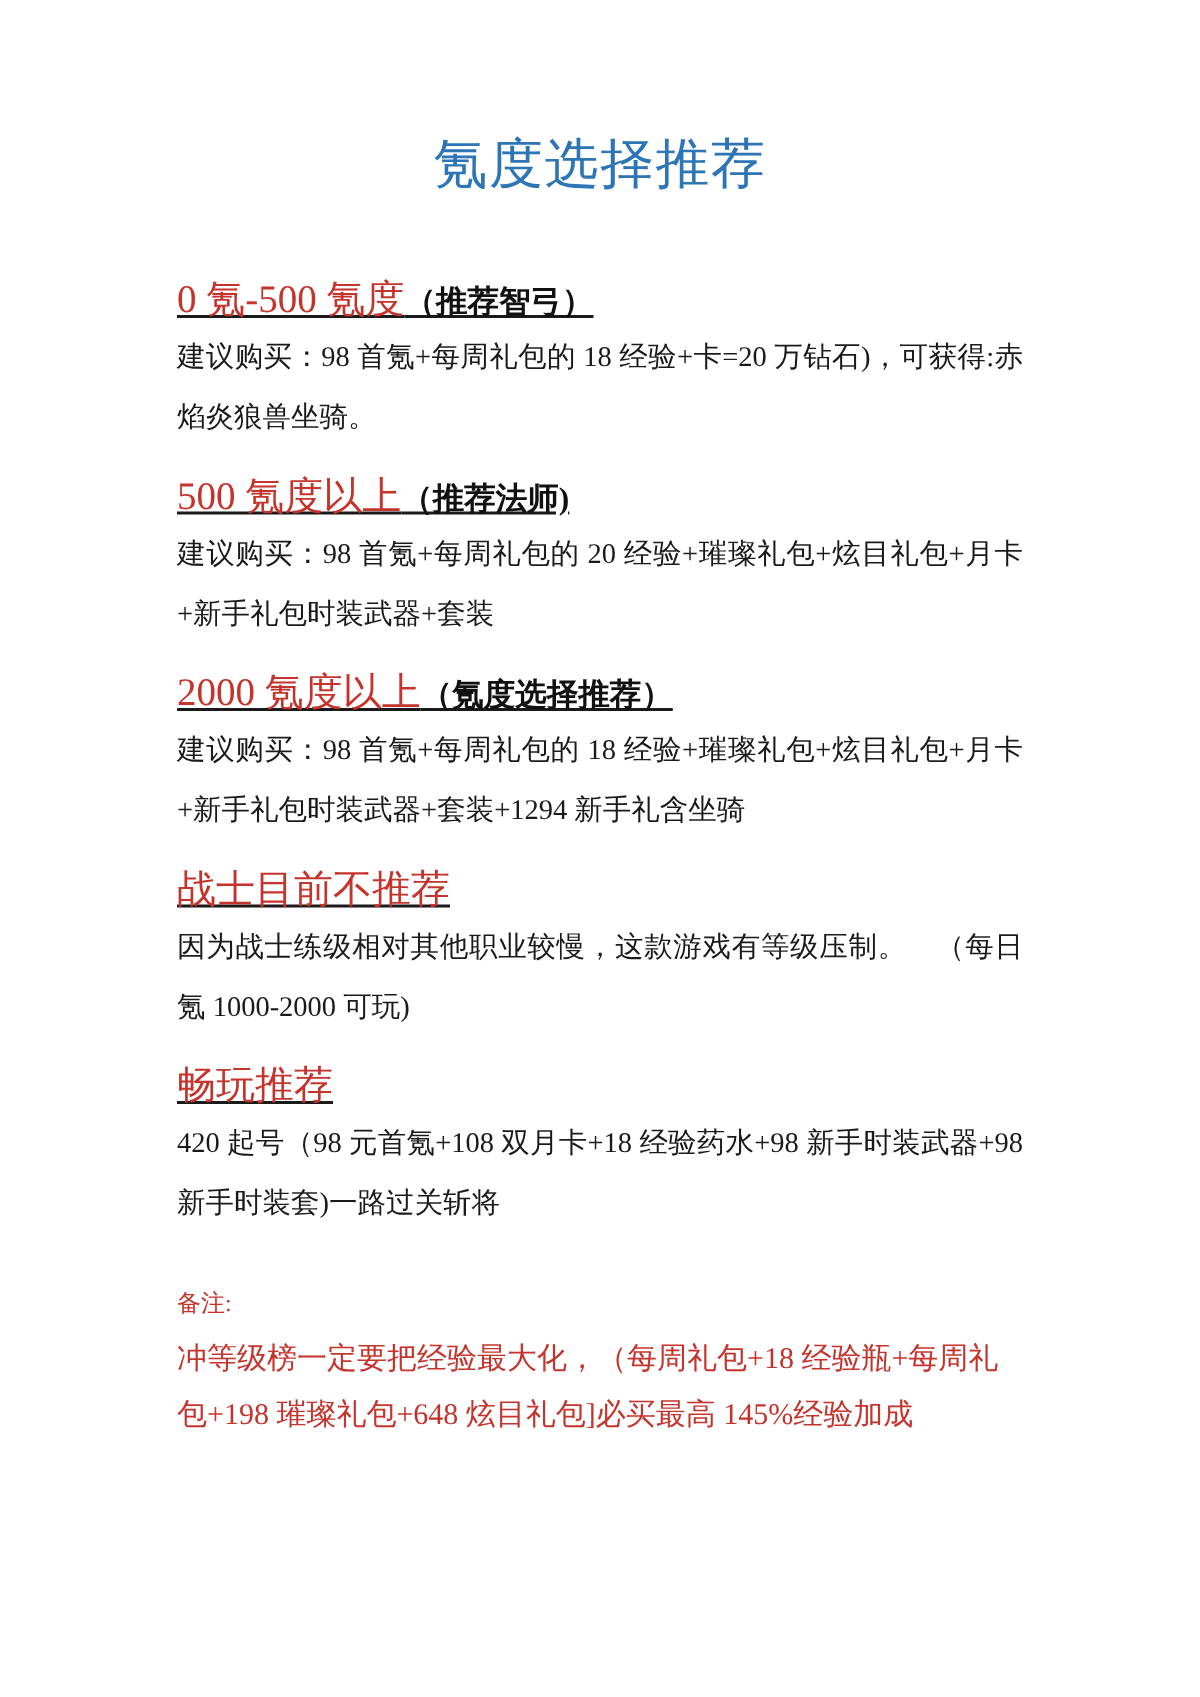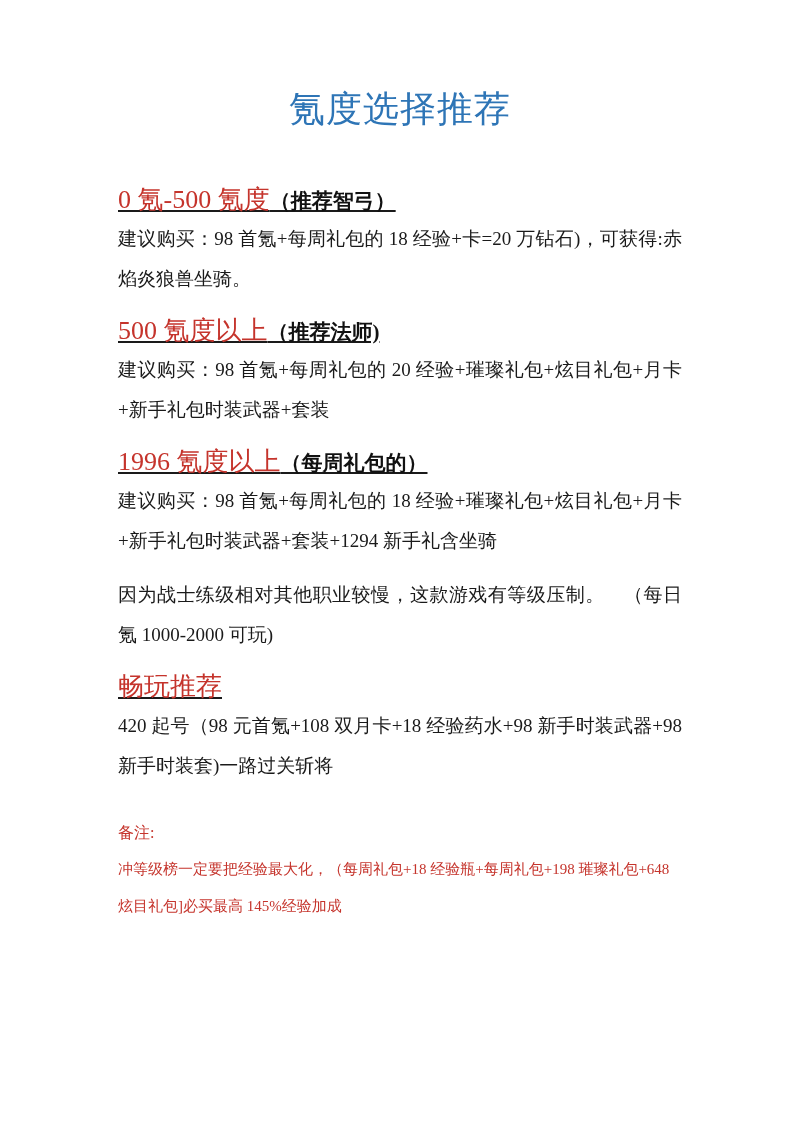--- a/index.html
+++ b/index.html
@@ -56,21 +56,21 @@
     margin-top: 28px;
     color: var(--note_red, #c5342c);
   }
   .note-label {
     margin: 0;
     font-size: 16px;
     line-height: 37px;
   }
   .note-text {
     margin: 0;
-    font-size: 15px;
+    font-size: 20px;
     line-height: 37px;
   }
 </style>
 </head>
 <body>
 
 <div class="page">
 
   <h1 class="doc-title">氪度选择推荐</h1>
 
@@ -78,25 +78,26 @@
     <h2 class="section-heading"><span class="heading-red">0 氪-500 氪度</span><span class="heading-suffix">（推荐智弓）</span></h2>
     <p class="body-para">建议购买：98 首氪+每周礼包的 18 经验+卡=20 万钻石)，可获得:赤焰炎狼兽坐骑。</p>
   </div>
 
   <div class="section">
     <h2 class="section-heading"><span class="heading-red">500 氪度以上</span><span class="heading-suffix">（推荐法师)</span></h2>
     <p class="body-para">建议购买：98 首氪+每周礼包的 20 经验+璀璨礼包+炫目礼包+月卡+新手礼包时装武器+套装</p>
   </div>
 
   <div class="section">
-    <h2 class="section-heading"><span class="heading-red">1996 氪度以上</span><span class="heading-suffix">（每周礼包的）</span></h2>
+    <h2 class="section-heading"><span class="heading-red">2000 氪度以上</span><span class="heading-suffix">（氪度选择推荐）</span></h2>
     <p class="body-para">建议购买：98 首氪+每周礼包的 18 经验+璀璨礼包+炫目礼包+月卡+新手礼包时装武器+套装+1294 新手礼含坐骑</p>
   </div>
 
   <div class="section">
+    <h2 class="section-heading"><span class="heading-red">战士目前不推荐</span><span class="heading-suffix"></span></h2>
     <p class="body-para">因为战士练级相对其他职业较慢，这款游戏有等级压制。　（每日氪 1000-2000 可玩)</p>
   </div>
 
   <div class="section">
     <h2 class="section-heading"><span class="heading-red">畅玩推荐</span><span class="heading-suffix"></span></h2>
     <p class="body-para">420 起号（98 元首氪+108 双月卡+18 经验药水+98 新手时装武器+98 新手时装套)一路过关斩将</p>
   </div>
 
   <div class="note-block">
     <p class="note-label">备注:</p>

